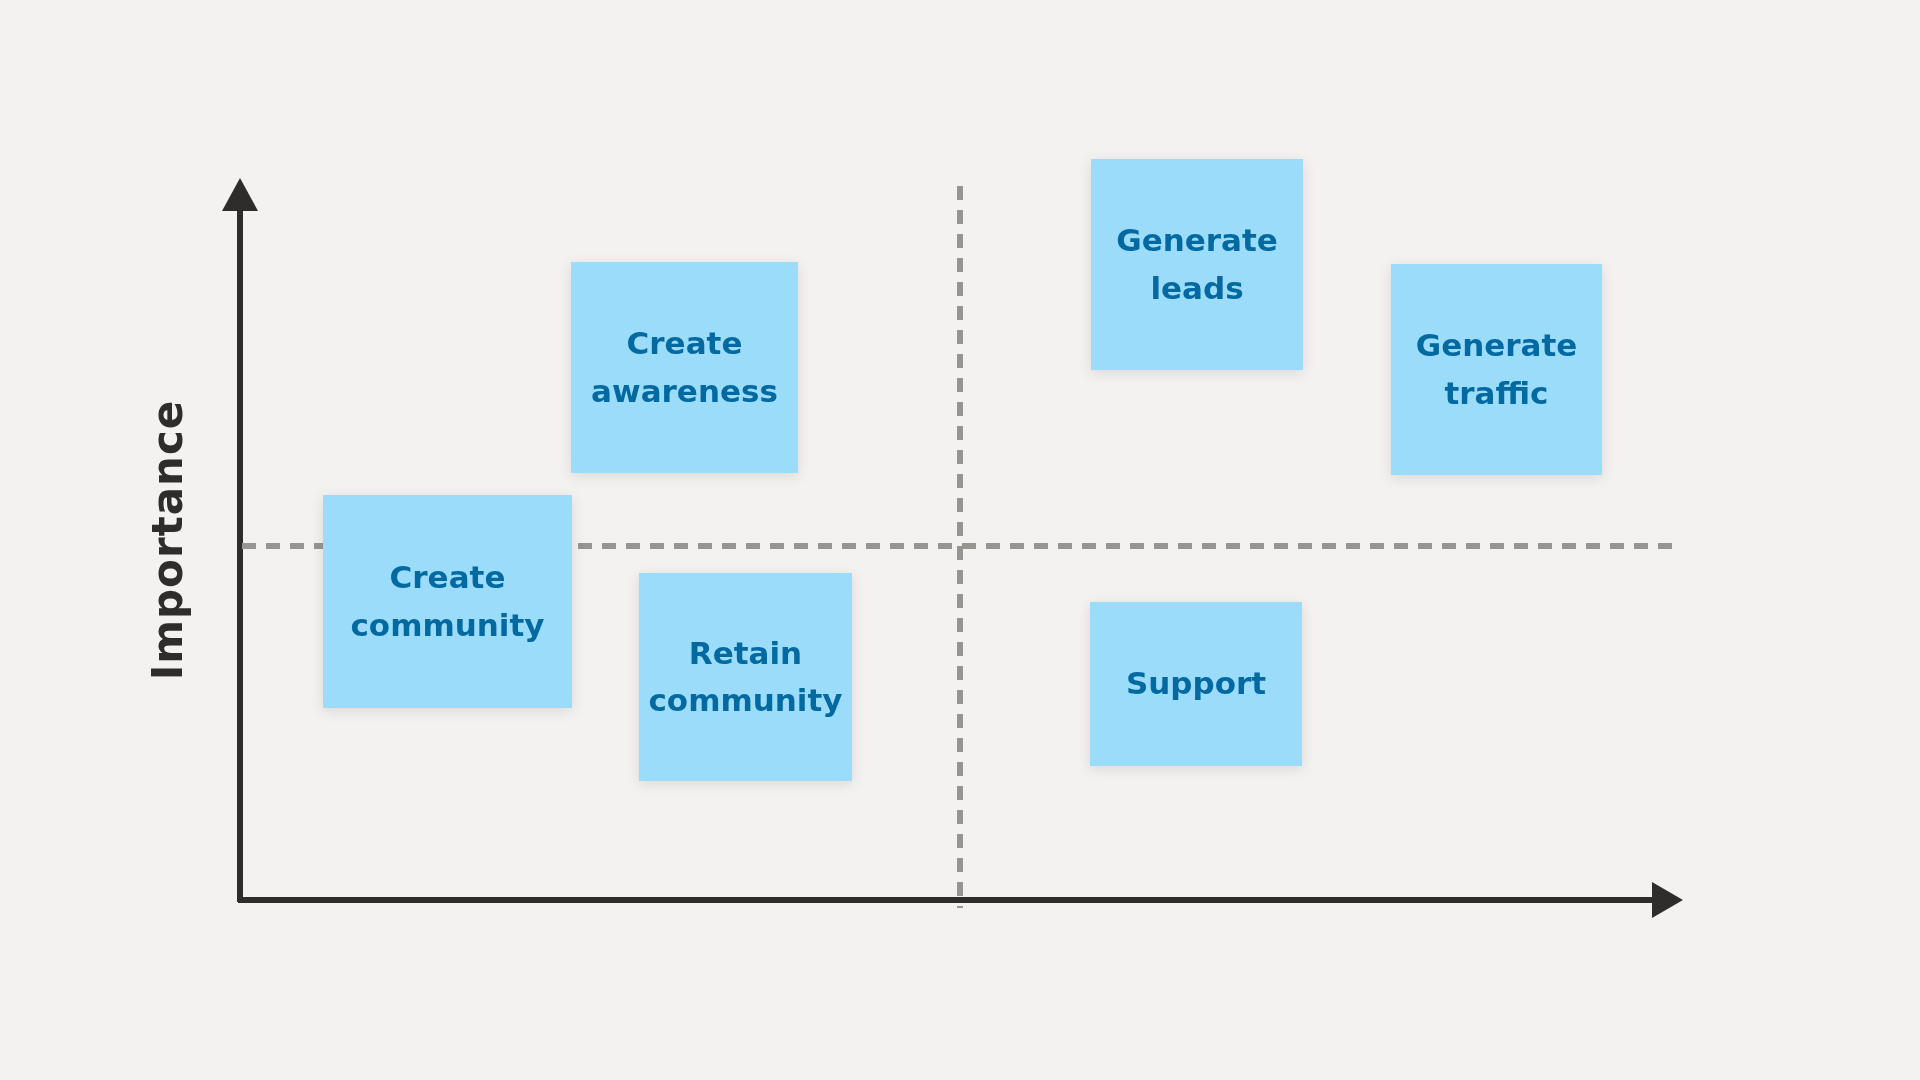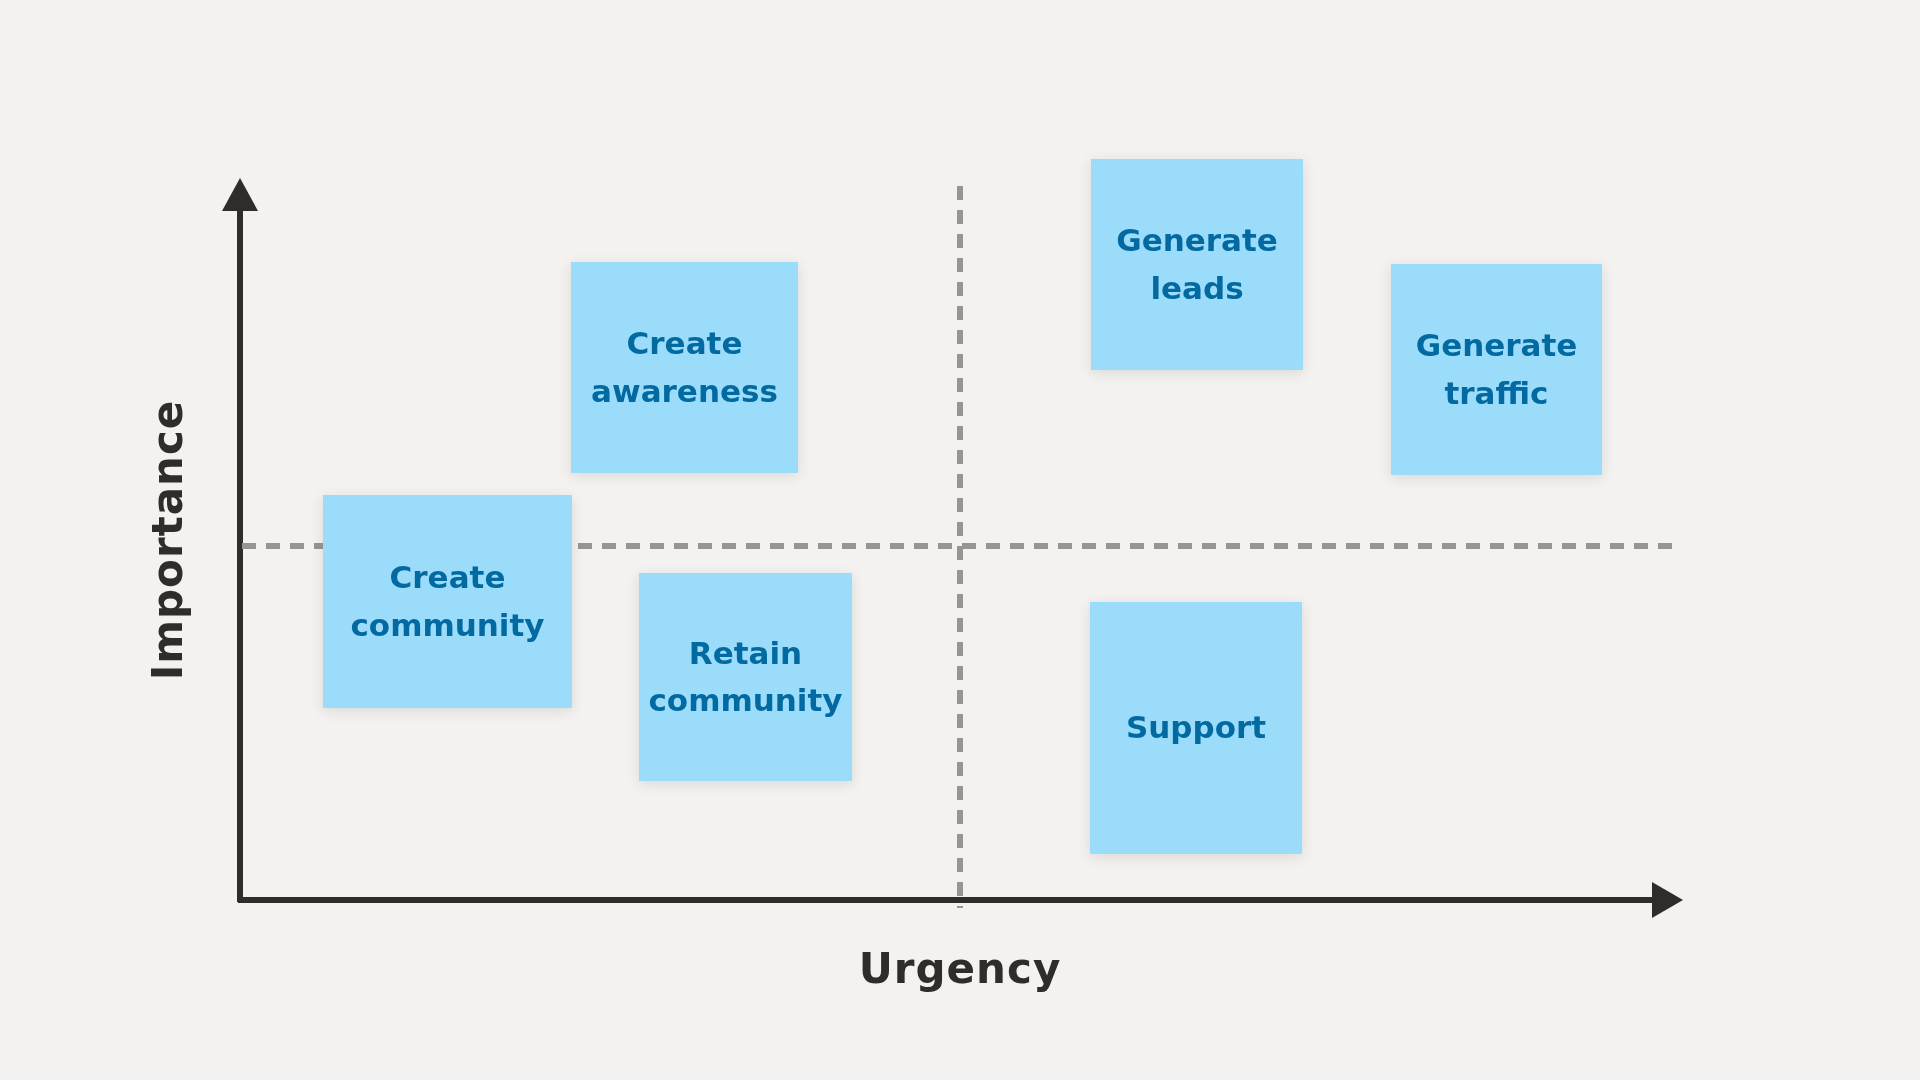--- a/index.html
+++ b/index.html
@@ -115,37 +115,36 @@
     color: #0369a1;
     font-size: 31px;
     font-weight: bold;
     line-height: 1.52;
   }
   .note-create-awareness { left: 571px; top: 262px; width: 227px; height: 211px; }
   .note-build-community  { left: 323px; top: 495px; width: 249px; height: 213px; }
   .note-retain-customers { left: 639px; top: 573px; width: 213px; height: 208px; }
   .note-generate-leads   { left: 1091px; top: 159px; width: 212px; height: 211px; }
   .note-generate-traffic { left: 1391px; top: 264px; width: 211px; height: 211px; }
-  .note-support          { left: 1090px; top: 602px; width: 212px; height: 252px; }
+  .note-support          { left: 1090px; top: 602px; width: 212px; height: 164px; }
 </style>
 </head>
 <body>
 
 <div class="board">
 
   <div class="y-axis-line"></div>
   <div class="y-axis-arrowhead"></div>
   <div class="x-axis-line"></div>
   <div class="x-axis-arrowhead"></div>
 
   <div class="divider-h"></div>
   <div class="divider-v"></div>
 
   <div class="axis-label axis-label-y">Importance</div>
-  <div class="axis-label axis-label-x">Urgency</div>
 
   <div class="note note-create-awareness">
     <span class="note-label">Create awareness</span>
   </div>
 
   <div class="note note-build-community">
     <span class="note-label">Create community</span>
   </div>
 
   <div class="note note-retain-customers">

